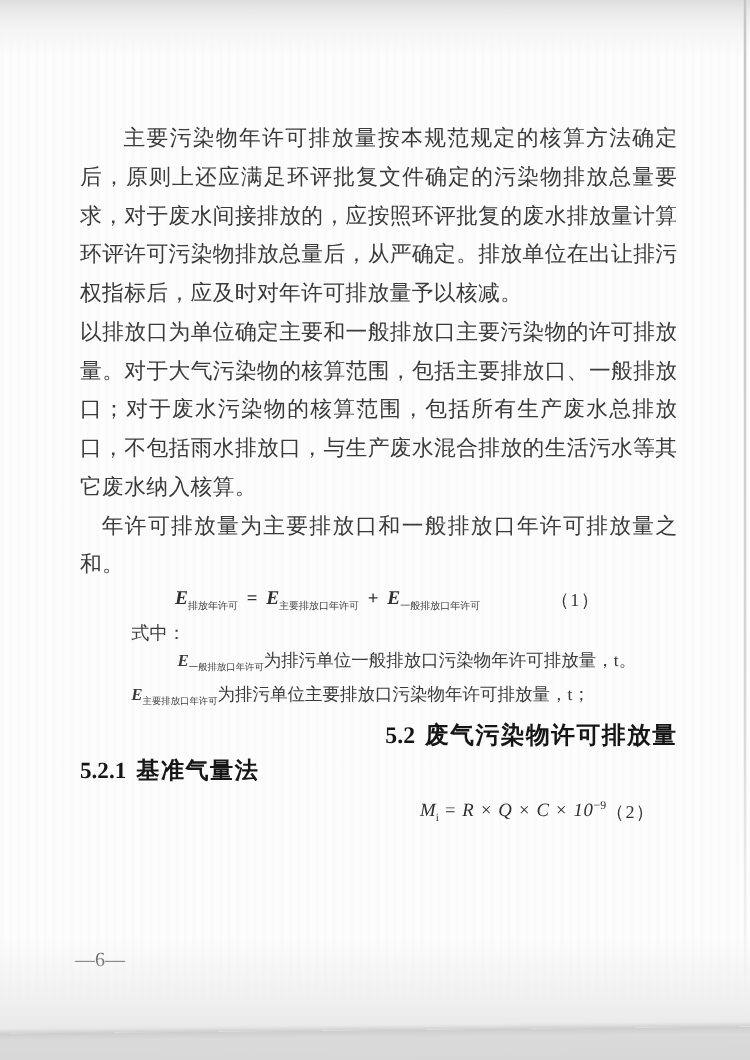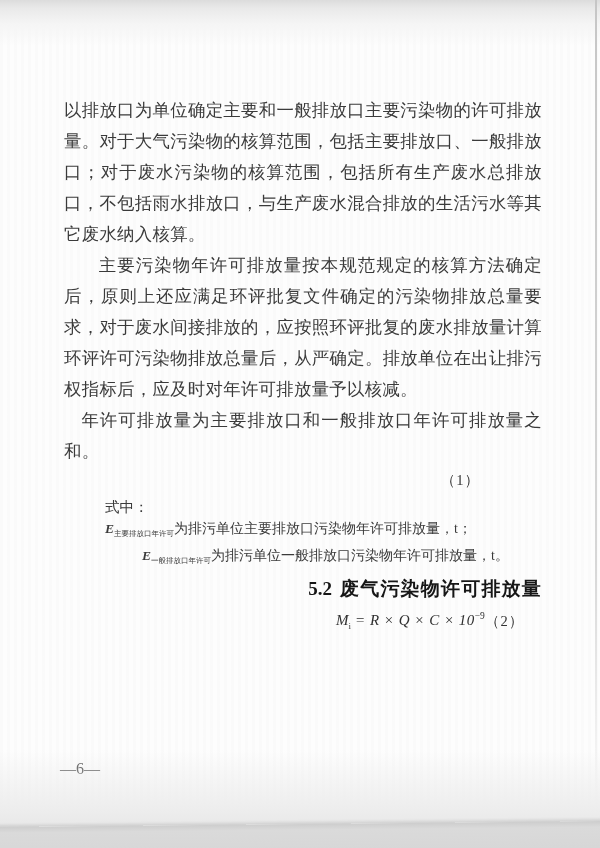--- a/index.html
+++ b/index.html
@@ -113,45 +113,53 @@
 <body>
 
 <div class="scan-page">
 
   <div class="streaks"></div>
   <div class="top-shade"></div>
   <div class="right-edge-line"></div>
 
   <div class="content">
 
+    <p class="body-p indent2">主要污染物年许可排放量按本规范规定的核算方法确定后，原则上还应满足环评批复文件确定的污染物排放总量要求，对于废水间接排放的，应按照环评批复的废水排放量计算环评许可污染物排放总量后，从严确定。排放单位在出让排污权指标后，应及时对年许可排放量予以核减。</p>
+
     <p class="body-p">以排放口为单位确定主要和一般排放口主要污染物的许可排放量。对于大气污染物的核算范围，包括主要排放口、一般排放口；对于废水污染物的核算范围，包括所有生产废水总排放口，不包括雨水排放口，与生产废水混合排放的生活污水等其它废水纳入核算。</p>
-
-    <p class="body-p indent2">主要污染物年许可排放量按本规范规定的核算方法确定后，原则上还应满足环评批复文件确定的污染物排放总量要求，对于废水间接排放的，应按照环评批复的废水排放量计算环评许可污染物排放总量后，从严确定。排放单位在出让排污权指标后，应及时对年许可排放量予以核减。</p>
 
     <p class="body-p indent1">年许可排放量为主要排放口和一般排放口年许可排放量之和。</p>
 
     <div class="formula">
+      <span class="f-body">
+        <span class="f-var"><i>E</i><sub>排放年许可</sub></span>
+        <span class="f-op">=</span>
+        <span class="f-var"><i>E</i><sub>主要排放口年许可</sub></span>
+        <span class="f-op">+</span>
+        <span class="f-var"><i>E</i><sub>一般排放口年许可</sub></span>
+      </span>
       <span class="f-num">（1）</span>
     </div>
 
     <div class="where-block">
       <span class="where-label">式中：</span>
       <div class="where-defs">
+        <div class="where-def def2">
+          <span class="f-var"><i>E</i><sub>一般排放口年许可</sub></span><span>为排污单位一般排放口污染物年许可排放量，t。</span>
+        </div>
         <div class="where-def">
           <span class="f-var"><i>E</i><sub>主要排放口年许可</sub></span><span>为排污单位主要排放口污染物年许可排放量，t；</span>
-        </div>
-        <div class="where-def def2">
-          <span class="f-var"><i>E</i><sub>一般排放口年许可</sub></span><span>为排污单位一般排放口污染物年许可排放量，t。</span>
         </div>
       </div>
     </div>
 
     <h2 class="sec"><span class="sec-num">5.2</span><span>废气污染物许可排放量</span></h2>
 
 
+    <h3 class="subsec"><span class="sec-num">5.2.1</span><span>基准气量法</span></h3>
 
 
     <div class="formula formula-2">
       <span class="f-body">
         <span class="f-var"><i>M</i><sub>i</sub></span>
         <span class="f-rhs">= R × Q × C × 10</span><sup class="f-exp">−9</sup>
       </span>
       <span class="f-num">（2）</span>
     </div>
 

